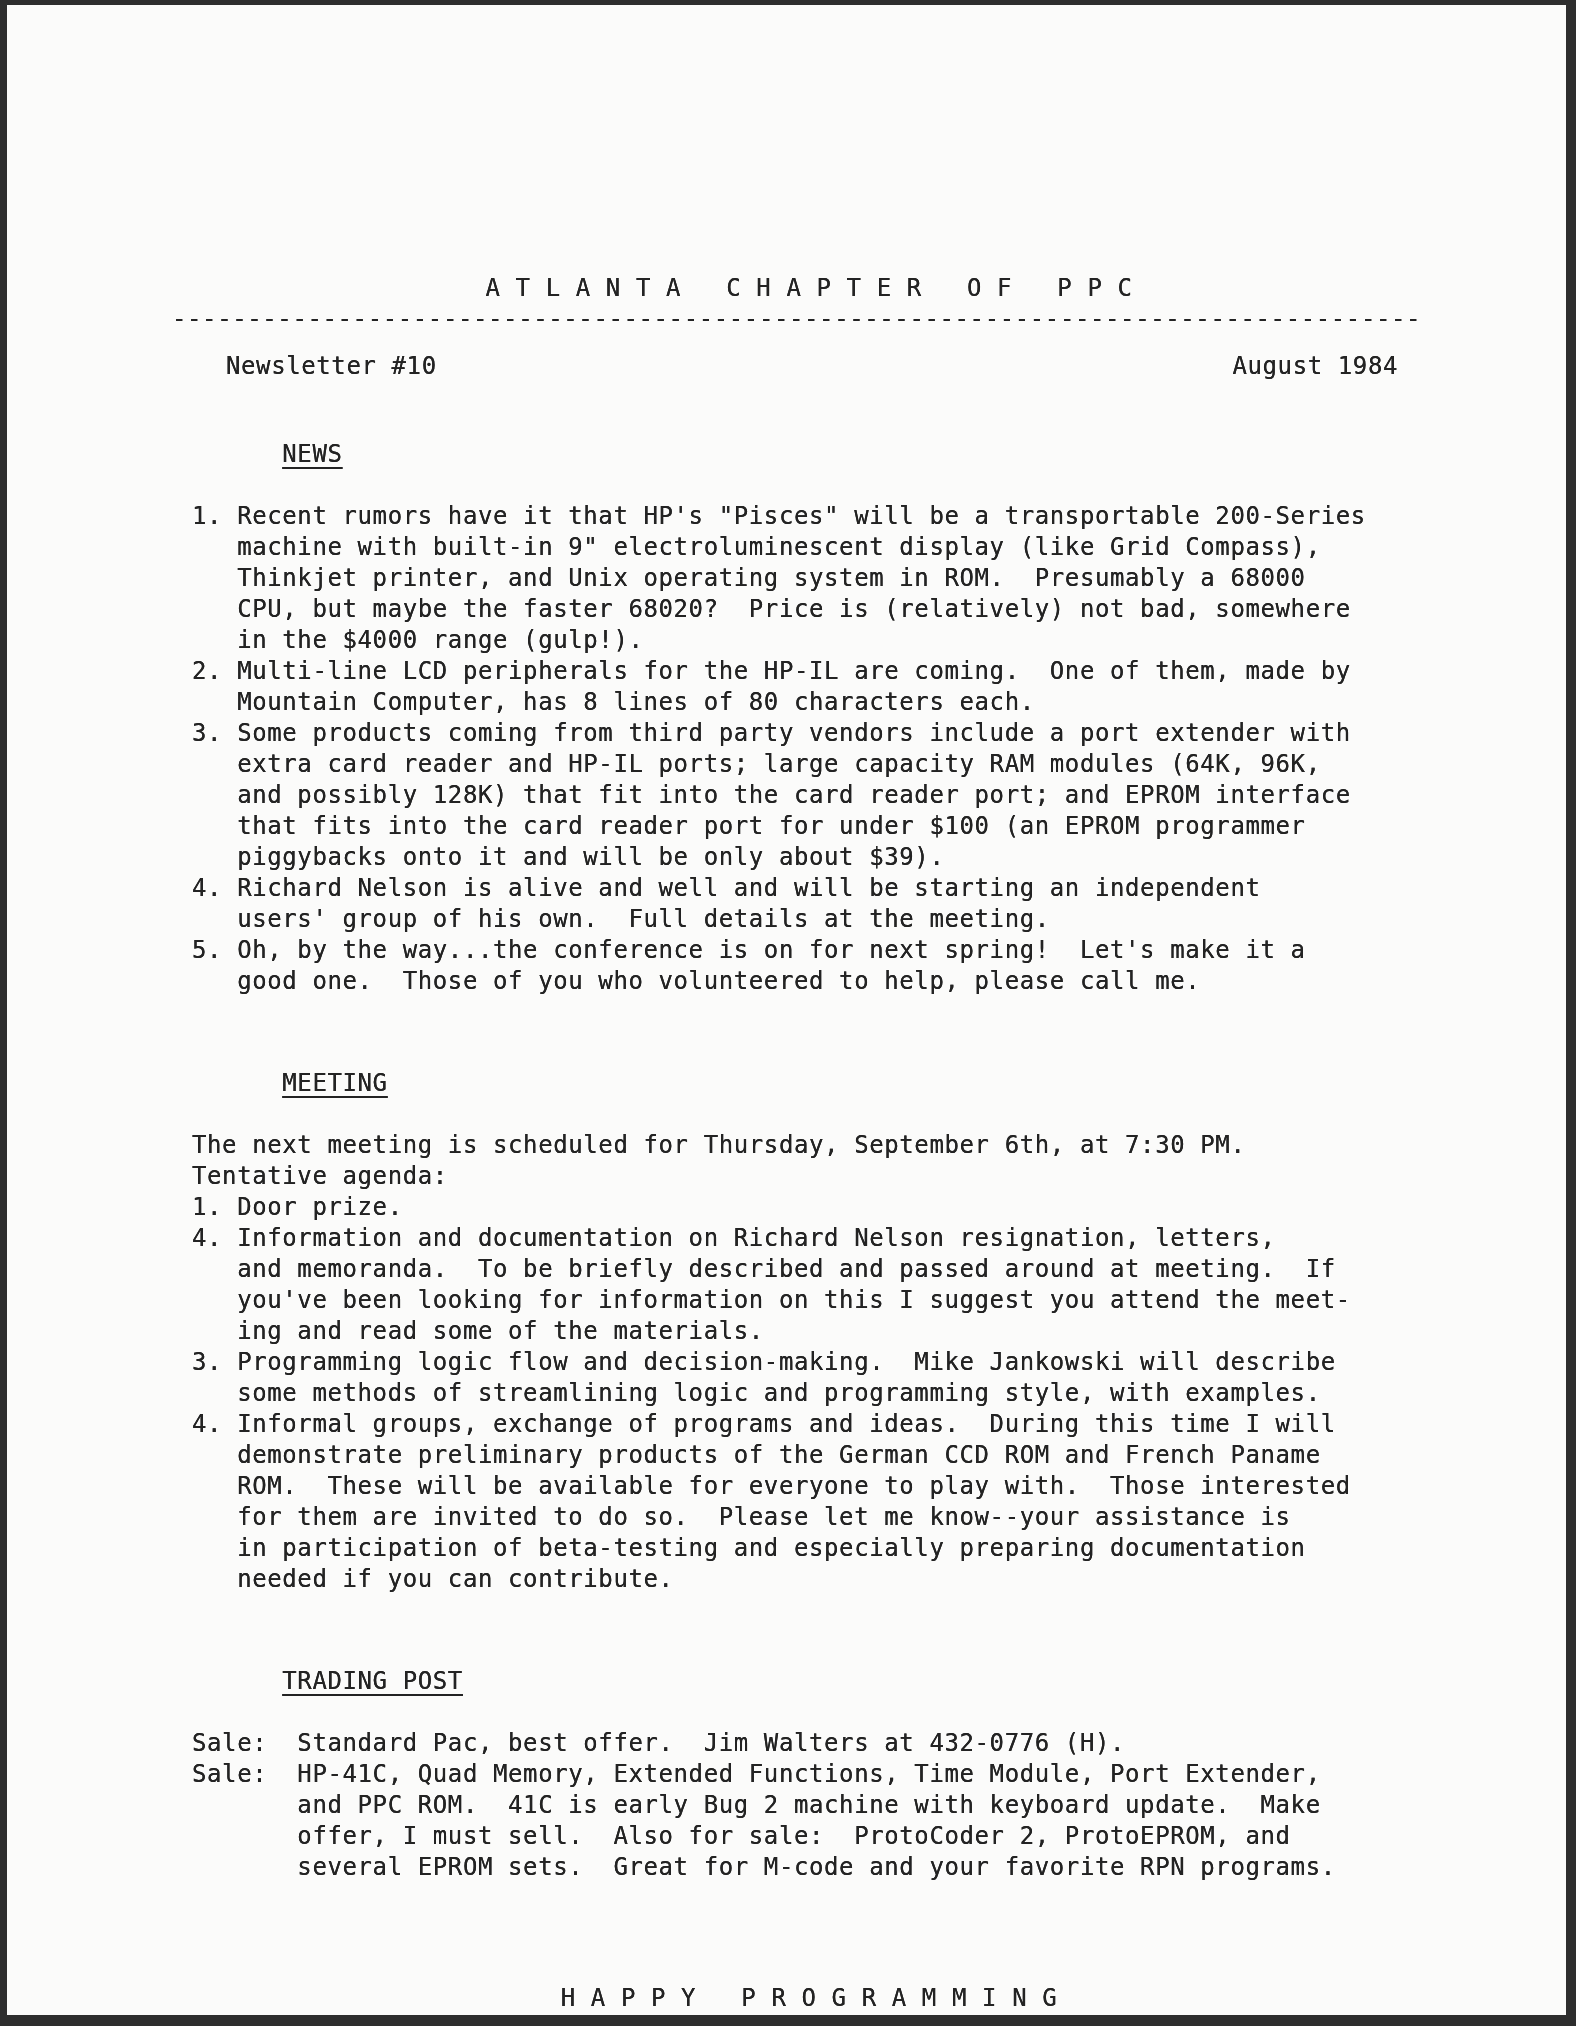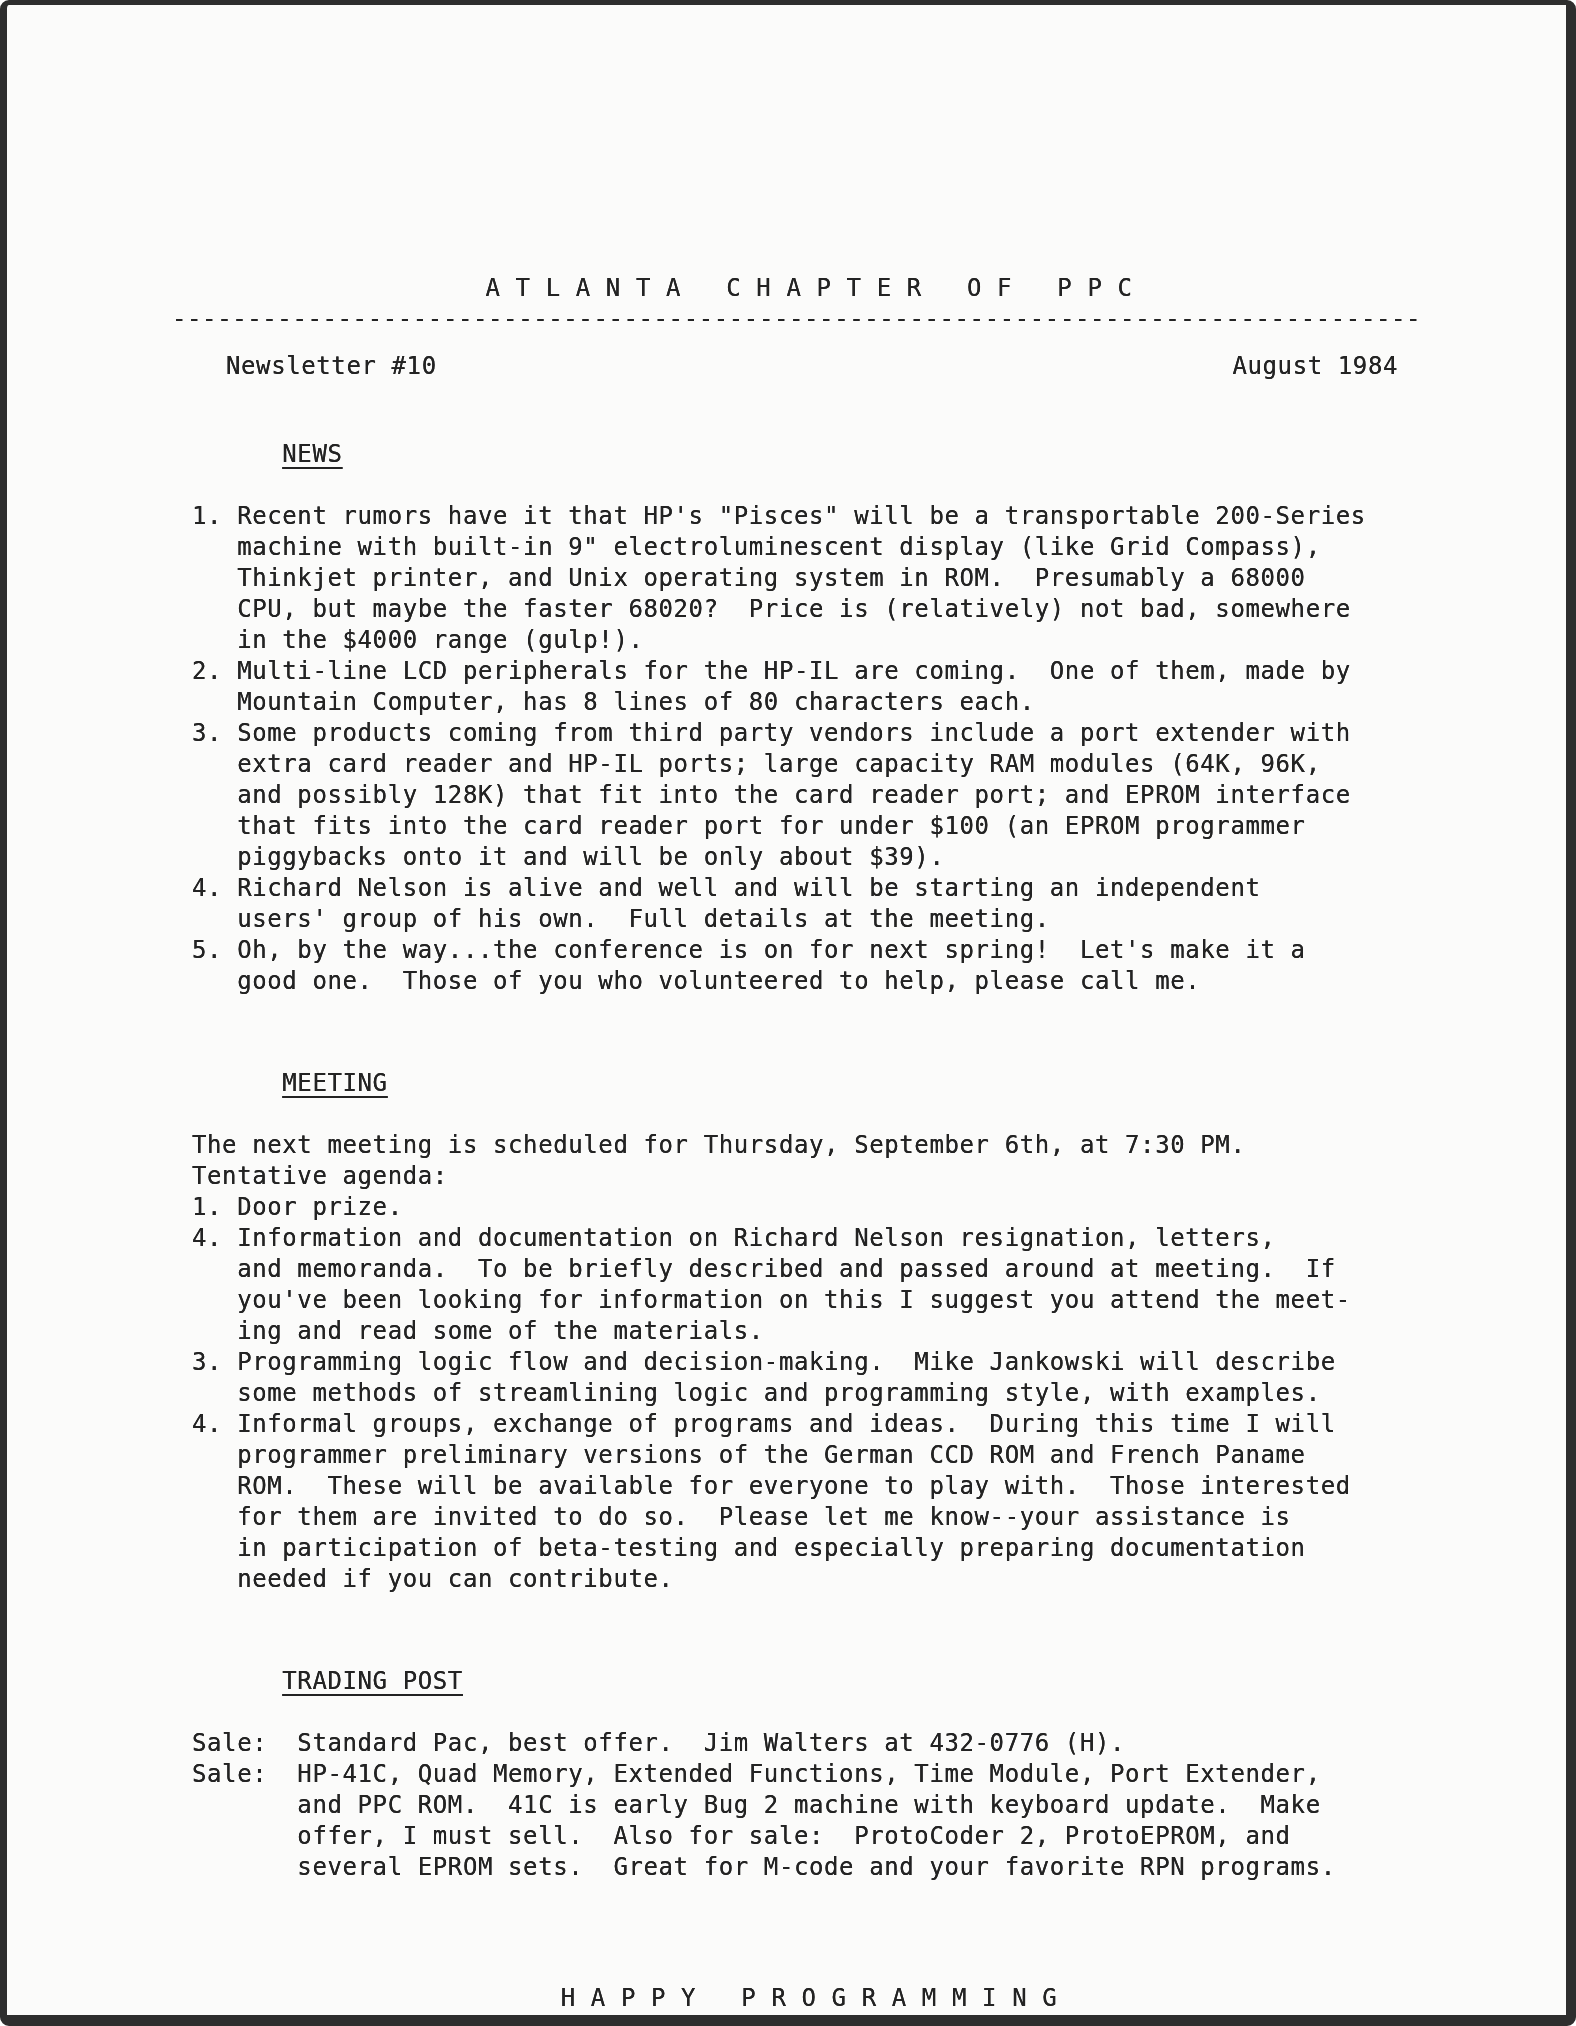--- a/index.html
+++ b/index.html
@@ -10,21 +10,20 @@
   .page {
     position: relative;
     width: 1576px;
     height: 2026px;
     box-sizing: border-box;
     background: #fbfbfa;
     border-style: solid;
     border-color: #2e2e2e;
     border-width: 5px 10px 11px 7px;
     overflow: hidden;
-    border-radius: 9px;
   }
   .content {
     box-sizing: border-box;
     padding: 268px 140px 0 185px;
     font-family: "DejaVu Sans Mono", "Liberation Mono", monospace;
     font-size: 24px;
     line-height: 31px;
     letter-spacing: 0.6px;
     color: #232323;
     text-shadow: 0 0 0.5px currentColor;
@@ -113,21 +112,21 @@
             <div class="tline">The next meeting is scheduled for Thursday, September 6th, at 7:30 PM.</div>
             <div class="tline">Tentative agenda:</div>
             <div class="tline">1. Door prize.</div>
             <div class="tline">4. Information and documentation on Richard Nelson resignation, letters,</div>
             <div class="tline">   and memoranda.  To be briefly described and passed around at meeting.  If</div>
             <div class="tline">   you've been looking for information on this I suggest you attend the meet-</div>
             <div class="tline">   ing and read some of the materials.</div>
             <div class="tline">3. Programming logic flow and decision-making.  Mike Jankowski will describe</div>
             <div class="tline">   some methods of streamlining logic and programming style, with examples.</div>
             <div class="tline">4. Informal groups, exchange of programs and ideas.  During this time I will</div>
-            <div class="tline">   programmer preliminary versions of the German CCD ROM and French Paname</div>
+            <div class="tline">   demonstrate preliminary products of the German CCD ROM and French Paname</div>
             <div class="tline">   ROM.  These will be available for everyone to play with.  Those interested</div>
             <div class="tline">   for them are invited to do so.  Please let me know--your assistance is</div>
             <div class="tline">   in participation of beta-testing and especially preparing documentation</div>
             <div class="tline">   needed if you can contribute.</div>
           </div>
   </section>
 
   <section class="section">
     <div class="tline heading-line">
       <span class="heading">TRADING POST</span>

